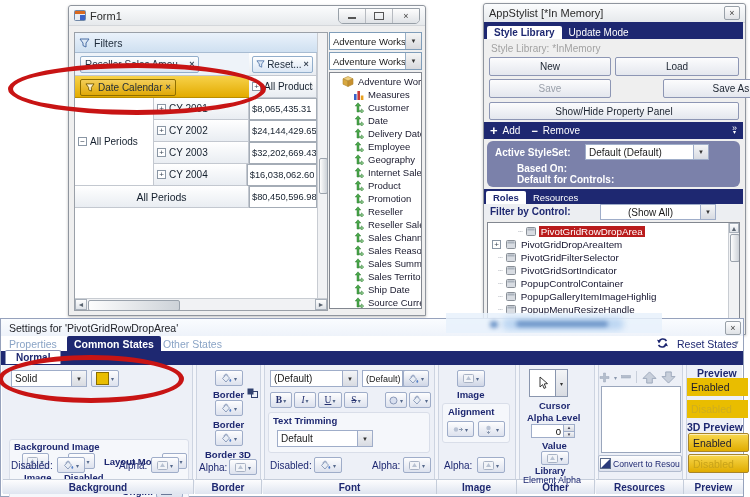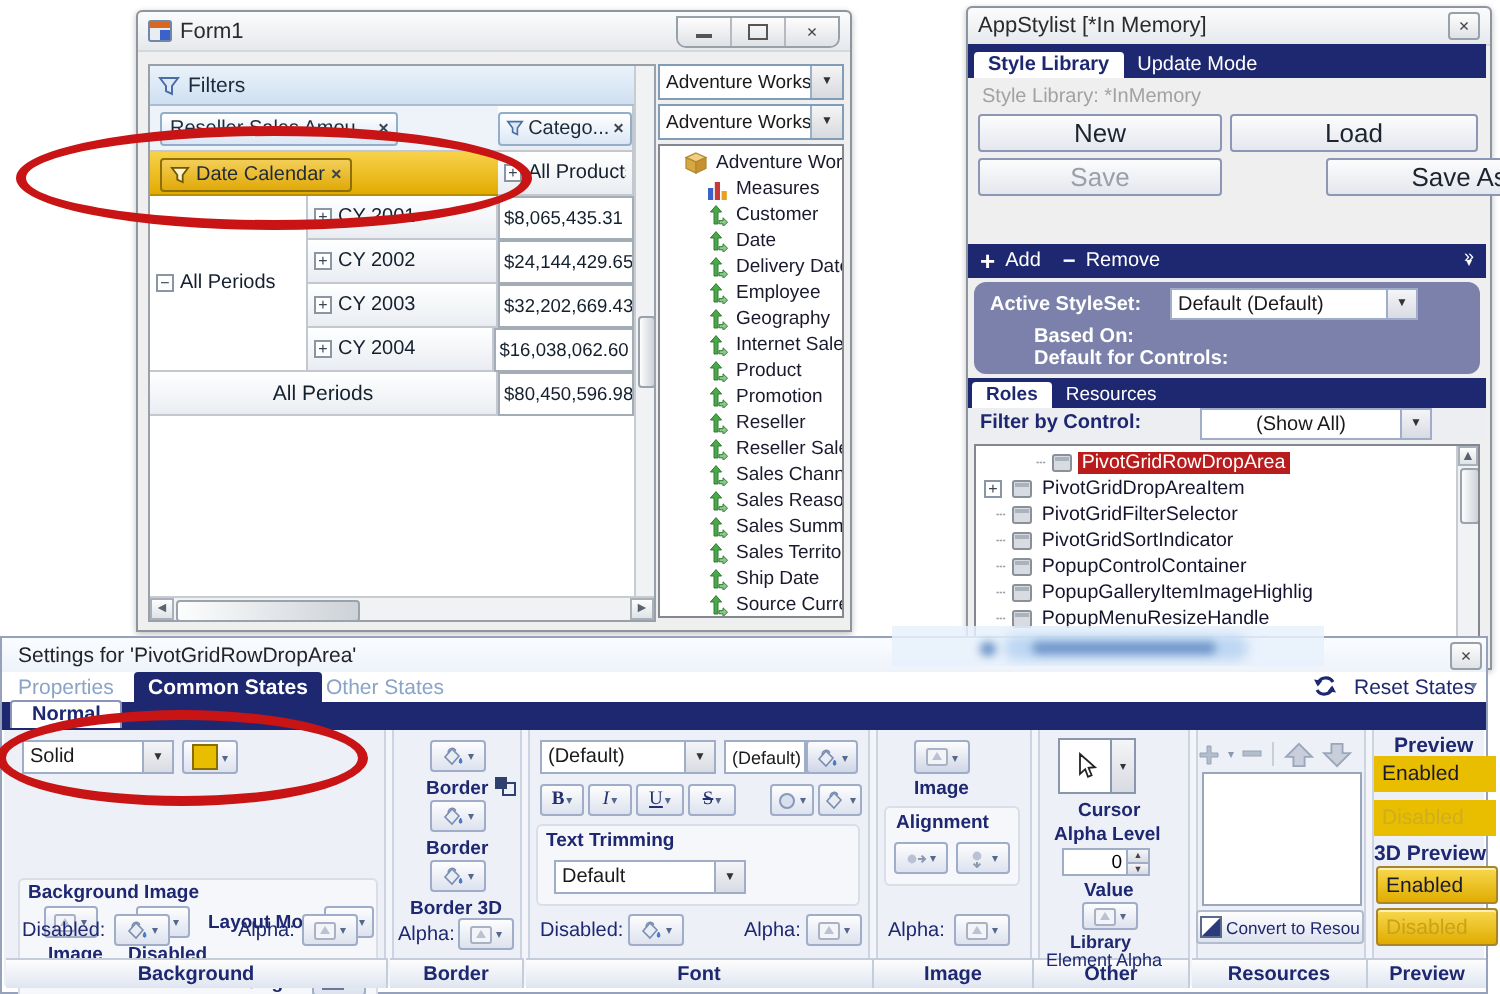--- a/index.html
+++ b/index.html
@@ -56,21 +56,21 @@
   .sitem .lbl{padding:0 2px;}
   .sitem.sel .lbl{background:#b91c1c;color:#fff;}
   .dash{color:#9aa0aa;font-size:8px;}
 
   
   .navy{background:#1e2871;}
   .astab-sel{background:#fff;color:#1e2871;font-weight:bold;border-radius:2px 2px 0 0;padding:1px 7px;font-size:10px;}
   .astab{color:#fff;font-size:10px;padding:1px 7px;}
   .asbtn{position:absolute;display:flex;align-items:center;justify-content:center;height:19px;
          background:linear-gradient(#fcfcfd,#e4e7ee);border:1px solid #8d96b4;border-radius:2px;
-         font-size:13px;color:#1c2430;box-sizing:border-box;}
+         font-size:10px;color:#1c2430;box-sizing:border-box;}
   .asbtn.dis{color:#9aa0aa;}
   .styleset{position:absolute;background:#7b81aa;border-radius:6px;}
   .wlbl{color:#fff;font-weight:bold;font-size:10px;}
   .nlbl{color:#1e2871;font-weight:bold;font-size:10px;}
 
   
   .settings-bg{background:#edf0f7;}
   .group{position:absolute;background:#f5f7fb;border:1px solid #d9dee9;border-radius:3px;box-sizing:border-box;}
   .glabel{position:absolute;font-size:9.5px;color:#1e2871;font-weight:bold;white-space:nowrap;}
   .slabel{position:absolute;font-size:10px;color:#1e2871;white-space:nowrap;}
@@ -136,21 +136,21 @@
         <span class="chip" style="margin:3px 0 0 5px;">
           <span>Reseller Sales Amou...</span>
           <span class="chipx">×</span>
         </span>
       </div>
       <div class="abs cellhdr" style="left:174px;top:20px;width:68px;height:23px;box-sizing:border-box;display:flex;align-items:center;justify-content:center;">
         <span class="chip" style="padding:0 3px;gap:2px;">
           <svg width="9" height="8" viewBox="0 0 11 10">
               <path d="M1 1 h9 L7 5 v4 l-3-1.4 V5 Z" fill="#dce8f5" stroke="#4a6fa5"></path>
             </svg>
-          <span>Catego...</span>
+          <span>Reset...</span>
           <span class="chipx">×</span>
         </span>
       </div>
 
       <div class="abs goldrow" style="left:0;top:43px;width:174px;height:22px;box-sizing:border-box;">
         <span class="chip goldchip" style="margin:3px 0 0 5px;">
           <svg width="10" height="9" viewBox="0 0 11 10">
               <path d="M1 1 h9 L7 5 v4 l-3-1.4 V5 Z" fill="#fdf3cf" stroke="#6e5500"></path>
             </svg>
           <span>Date Calendar</span>
@@ -366,20 +366,21 @@
     <div class="abs navy" style="left:0;top:18px;width:259px;height:17px;display:flex;align-items:flex-end;padding-left:3px;box-sizing:border-box;">
       <span class="astab-sel">Style Library</span>
       <span class="astab">Update Mode</span>
     </div>
     <div class="abs" style="left:7px;top:39px;font-size:10px;color:#a2a2a2;">Style Library: *InMemory</div>
 
     <div class="asbtn" style="left:5px;top:53px;width:122px;">New</div>
     <div class="asbtn dis" style="left:5px;top:75px;width:122px;">Save</div>
     <div class="asbtn" style="left:131px;top:53px;width:124px;">Load</div>
     <div class="asbtn" style="left:131px;top:75px;width:144px;margin-left:48px;">Save As...</div>
+    <div class="asbtn" style="left:5px;top:98px;width:250px;height:18px;">Show/Hide Property Panel</div>
 
     <div class="abs navy" style="left:0;top:118px;width:259px;height:17px;display:flex;align-items:center;gap:5px;padding:0 6px;box-sizing:border-box;">
       <span style="color:#fff;font-size:13px;font-weight:bold;line-height:1;">+</span>
       <span style="color:#fff;font-size:10px;">Add</span>
       <span style="color:#fff;font-size:11px;font-weight:bold;margin-left:6px;">−</span>
       <span style="color:#fff;font-size:10px;">Remove</span>
       <span style="margin-left:auto;color:#fff;display:flex;flex-direction:column;align-items:center;line-height:.6;">
         <span style="font-size:9px;">»</span>
           <span style="font-size:6px;">▾</span>
       </span>

